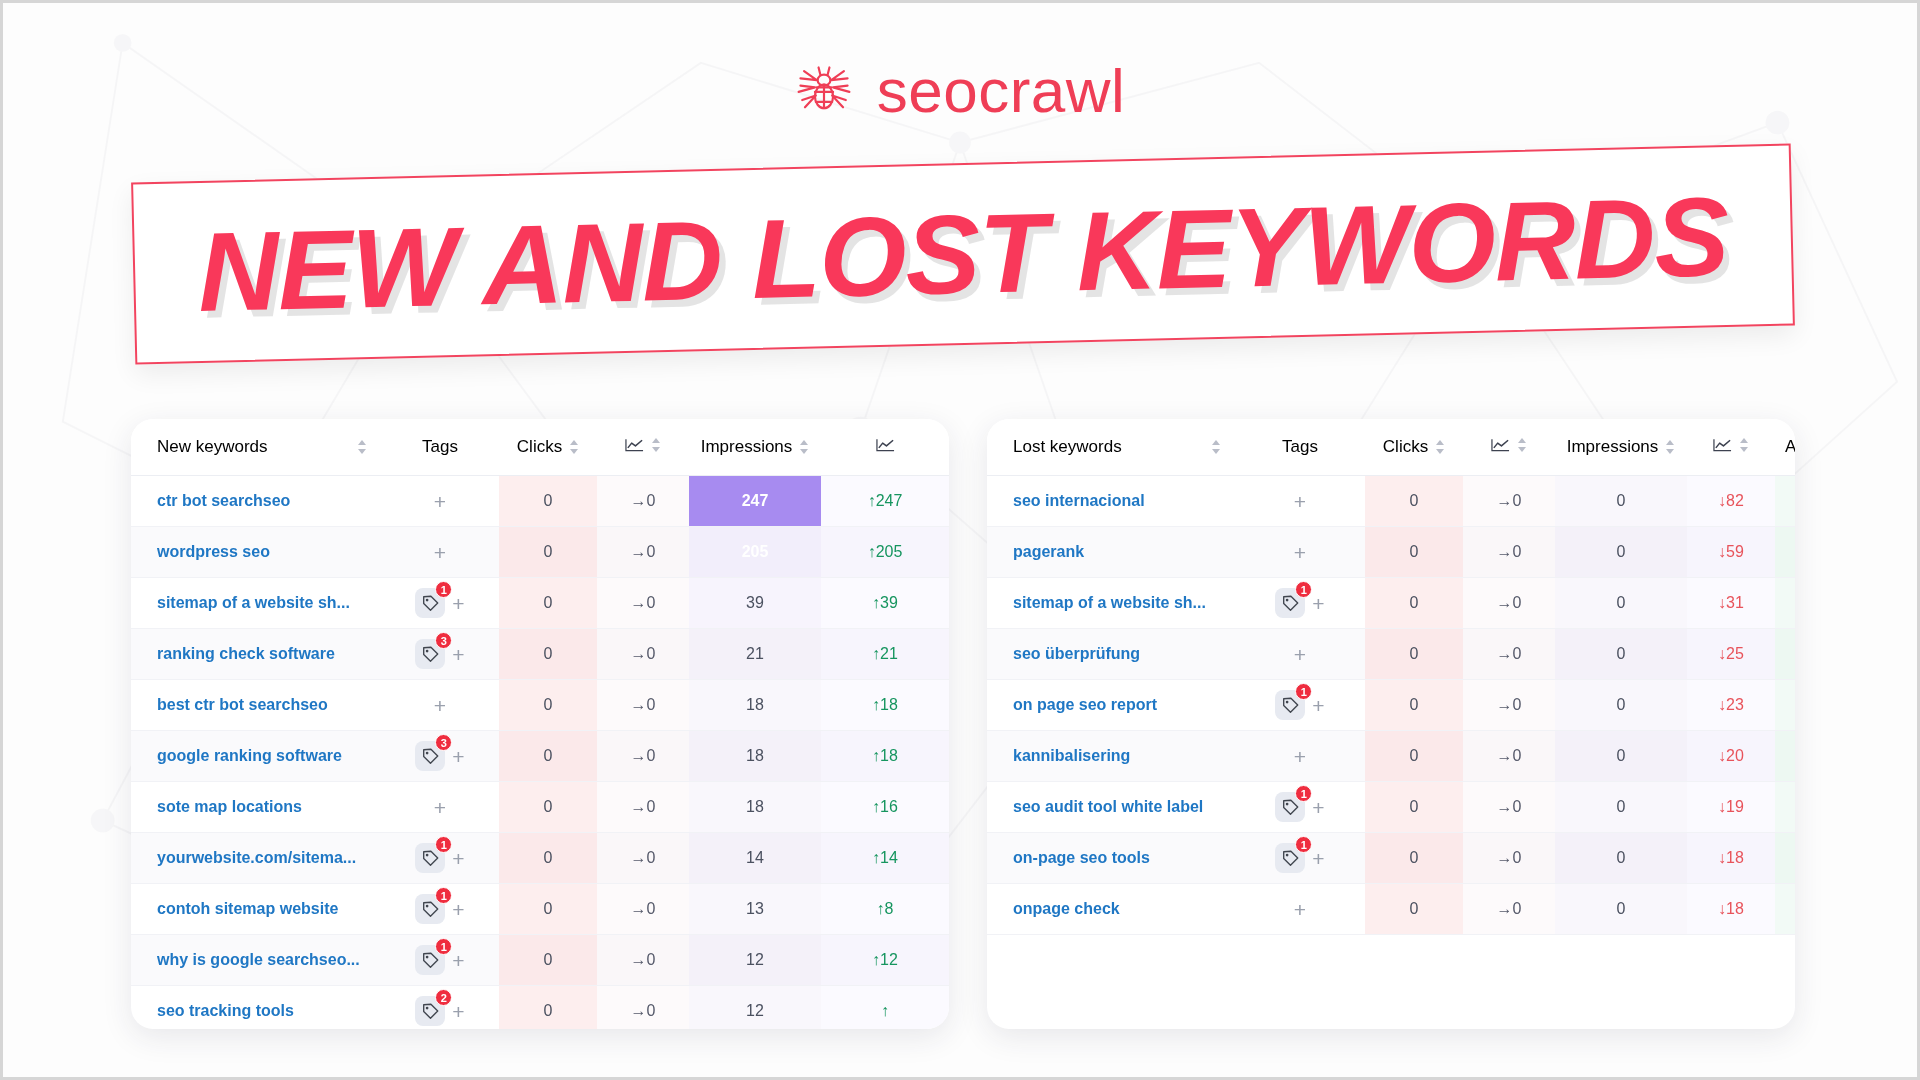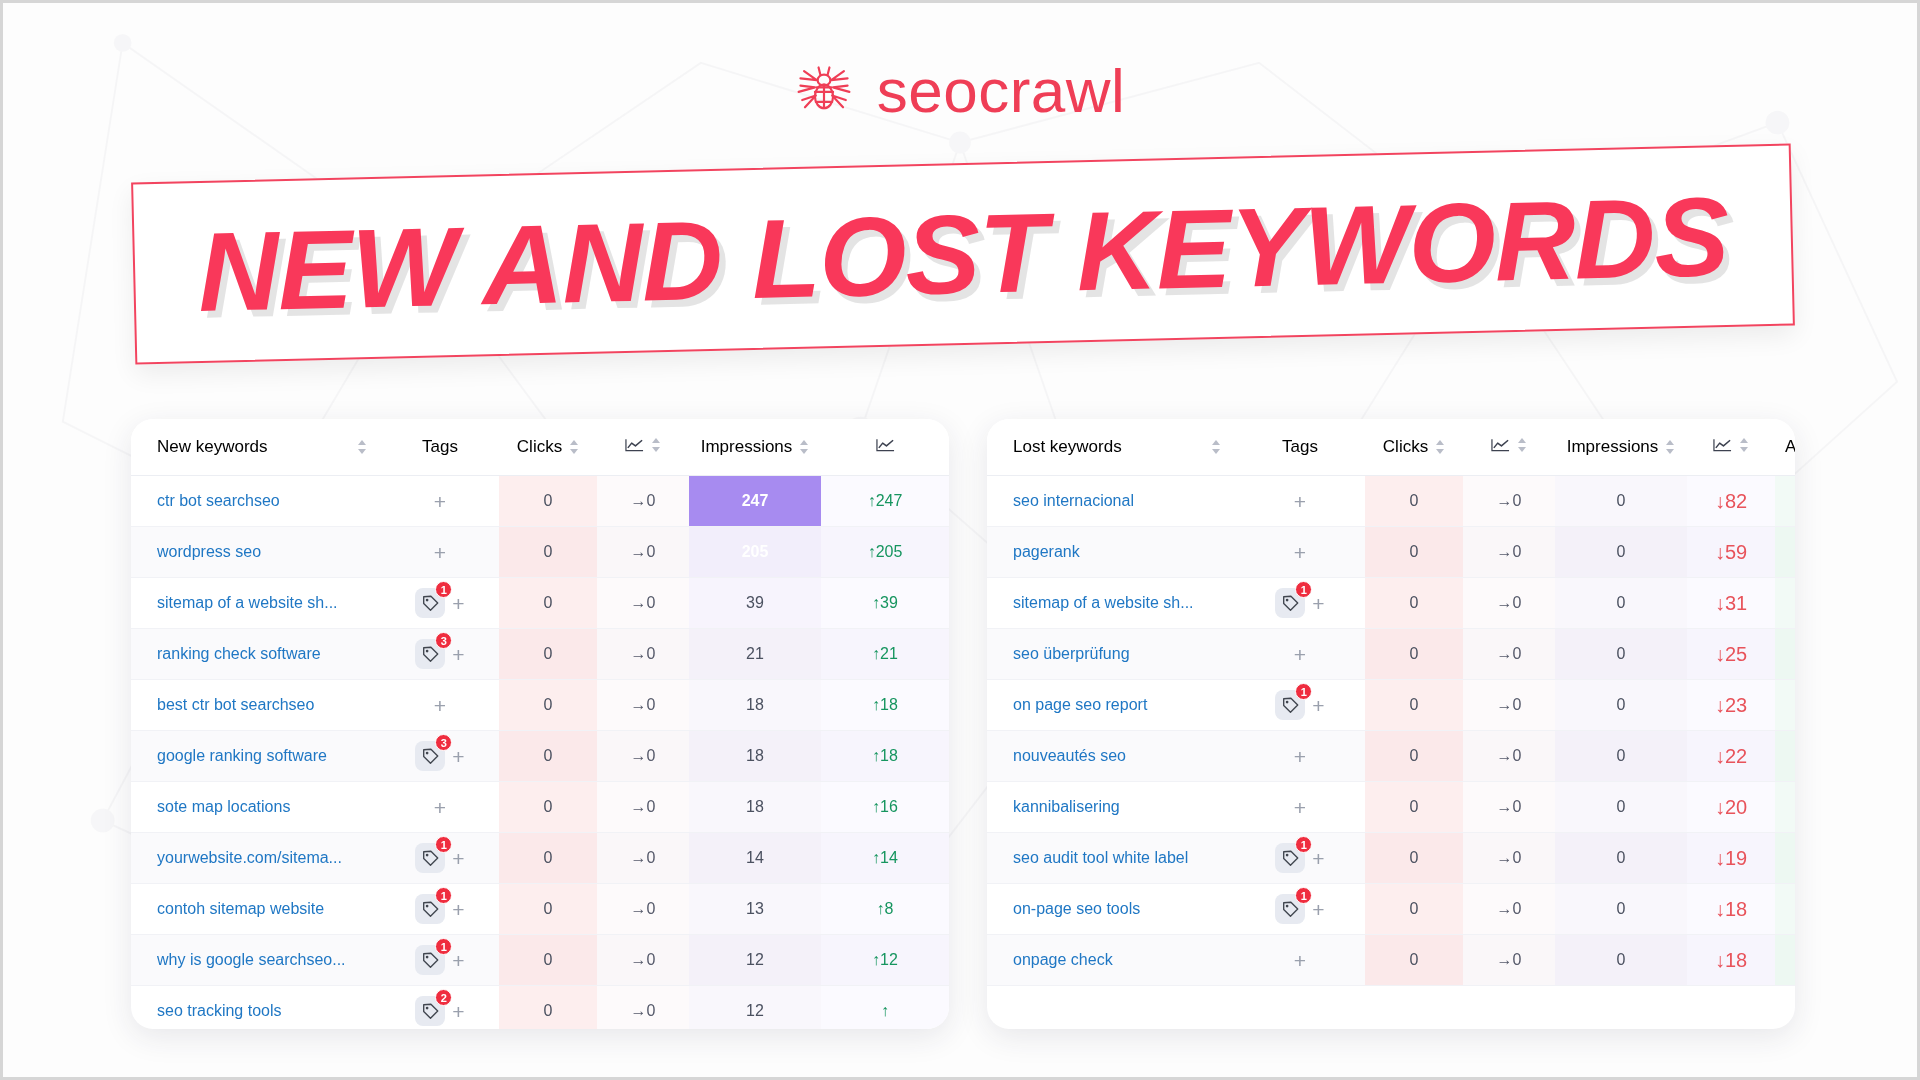--- a/index.html
+++ b/index.html
@@ -107,41 +107,41 @@
     padding: 0 10px;
     height: 50px;
     text-align: center;
     border-bottom: 1px solid #f1f2f6;
     vertical-align: middle;
   }
   tbody tr:nth-child(even) td { background: #fafafc; }
   td.kw {
     text-align: left; padding-left: 26px;
     color: #1f77c4; font-size: 16px; white-space: nowrap;
-    overflow: hidden; text-overflow: ellipsis;
+    overflow: hidden; text-overflow: ellipsis; font-weight: bold;
   }
   td.clicks { background: #fdeeee !important; }
   tbody tr:nth-child(even) td.clicks { background: #fbe9ea !important; }
   td.clicks-d { background: #fdfafb !important; }
   tbody tr:nth-child(even) td.clicks-d { background: #faf7f9 !important; }
 
   td.impr   { background: #f7f4fd !important; }
   tbody tr:nth-child(even) td.impr { background: #f2eefb !important; }
   td.impr.hl1 { background: #a78bf0 !important; color:#ffffff; font-weight:600; }
   td.impr.hl2 { background: #bda4f5 !important; color:#ffffff; font-weight:600; }
   td.impr-z { background: #f9f7fc !important; }
   tbody tr:nth-child(even) td.impr-z { background: #f4f1f9 !important; }
 
   td.impr-d { background: #fbfaff !important; }
   tbody tr:nth-child(even) td.impr-d { background: #f7f5fd !important; }
   td.avg { background: #f2faf6 !important; }
   tbody tr:nth-child(even) td.avg { background: #edf8f2 !important; }
 
   .up   { color: #16955f; font-size: 16px; white-space: nowrap; }
-  .down { color: #e8535b; font-size: 20px; white-space: nowrap; margin-top: 14px; }
+  .down { color: #e8535b; font-size: 16px; white-space: nowrap; margin-top: 14px; }
   .flat { color: #55596a; font-size: 16px; white-space: nowrap; }
 
   
   .tags-cell { display: flex; align-items: center; justify-content: center; gap: 7px; height:50px; }
   .tag-chip {
     position: relative; width: 30px; height: 30px; border-radius: 8px;
     background: #e7eaf1; display:flex; align-items:center; justify-content:center; flex:none;
   }
   .tag-chip svg { width: 17px; height: 17px; }
   .tag-badge {
@@ -586,33 +586,20 @@
                 <span class="plus">+</span>
               </div>
             </td>
             <td class="clicks">0</td>
             <td class="clicks-d"><span class="flat">→0</span></td>
             <td class="impr-z">0</td>
             <td class="impr-d"><span class="down">↓23</span></td>
             <td class="avg"></td>
           </tr>
           <tr>
-            <td class="kw">nouveautés seo</td>
-            <td>
-              <div class="tags-cell">
-                <span class="plus">+</span>
-              </div>
-            </td>
-            <td class="clicks">0</td>
-            <td class="clicks-d"><span class="flat">→0</span></td>
-            <td class="impr-z">0</td>
-            <td class="impr-d"><span class="down">↓22</span></td>
-            <td class="avg"></td>
-          </tr>
-          <tr>
             <td class="kw">kannibalisering</td>
             <td>
               <div class="tags-cell">
                 <span class="plus">+</span>
               </div>
             </td>
             <td class="clicks">0</td>
             <td class="clicks-d"><span class="flat">→0</span></td>
             <td class="impr-z">0</td>
             <td class="impr-d"><span class="down">↓20</span></td>

